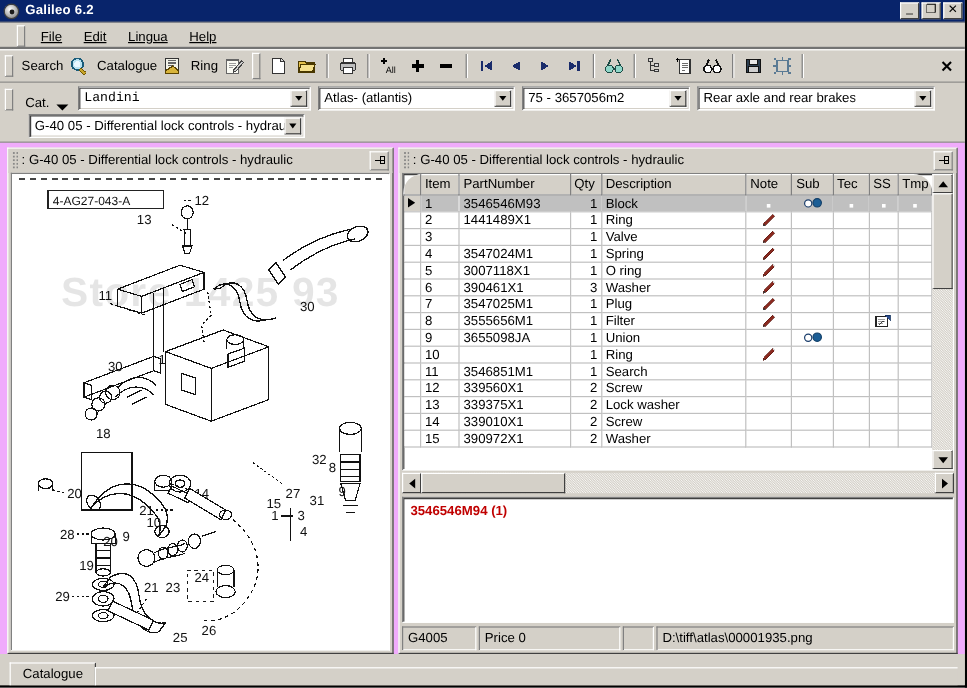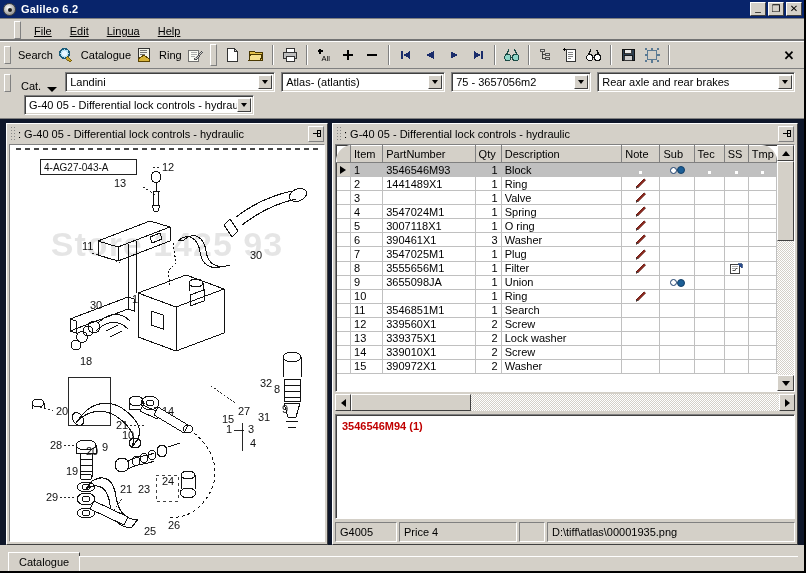--- a/index.html
+++ b/index.html
@@ -142,21 +142,21 @@
     border-right-color:#404040; border-bottom-color:#404040;
     display:flex; align-items:center; justify-content:center;
   }
   .combo .drop i {
     display:block; width:0; height:0;
     border-left:3px solid transparent; border-right:3px solid transparent;
     border-top:4px solid #000;
   }
   
   .workspace {
-    flex: 1 1 auto; background:#0f172a; position: relative;
+    flex: 1 1 auto; background:#f0abfc; position: relative;
     padding: 4px 6px 0 6px; display:flex; gap: 4px;
     overflow:hidden;
   }
   .dock-panel {
     background:#d4d0c8; display:flex; flex-direction:column;
     border: 1px solid #ffffff; border-right-color:#404040; border-bottom-color:#404040;
   }
   .panel-title {
     height: 20px; display:flex; align-items:center;
     background:#d4d0c8; flex:0 0 auto; padding-left: 2px;
@@ -551,21 +551,21 @@
 
     <span class="toolbar-spacer"></span>
     <span class="close-x">✕</span>
   </div>
 
   <div class="combo-area">
     <div class="combo-row">
       <span class="grip"></span>
       <span class="cat-label">Cat.</span>
       <span class="cat-arrow"></span>
-      <span class="combo" style="width:210px;">
+      <span class="combo" style="width:194px;font-family:Liberation Mono, monospace;">
         <span class="val">Landini</span>
         <span class="drop">
             <i></i>
           </span>
       </span>
       <span class="combo" style="width:164px;">
         <span class="val">Atlas- (atlantis)</span>
         <span class="drop">
             <i></i>
           </span>
@@ -1106,21 +1106,21 @@
               <span class="tri-rt"></span>
             </div>
         </div>
 
         <div class="note-area">
           <div class="note-text">3546546M94  (1)</div>
         </div>
 
         <div class="rstatus">
           <div class="rstat-cell rstat-1">G4005</div>
-          <div class="rstat-cell rstat-2">Price 4</div>
+          <div class="rstat-cell rstat-2">Price 0</div>
           <div class="rstat-cell rstat-3"></div>
           <div class="rstat-cell rstat-4">D:\tiff\atlas\00001935.png</div>
         </div>
 
       </div>
     </div>
   </div>
 
   <div class="tabstrip">
     <div class="tab">

